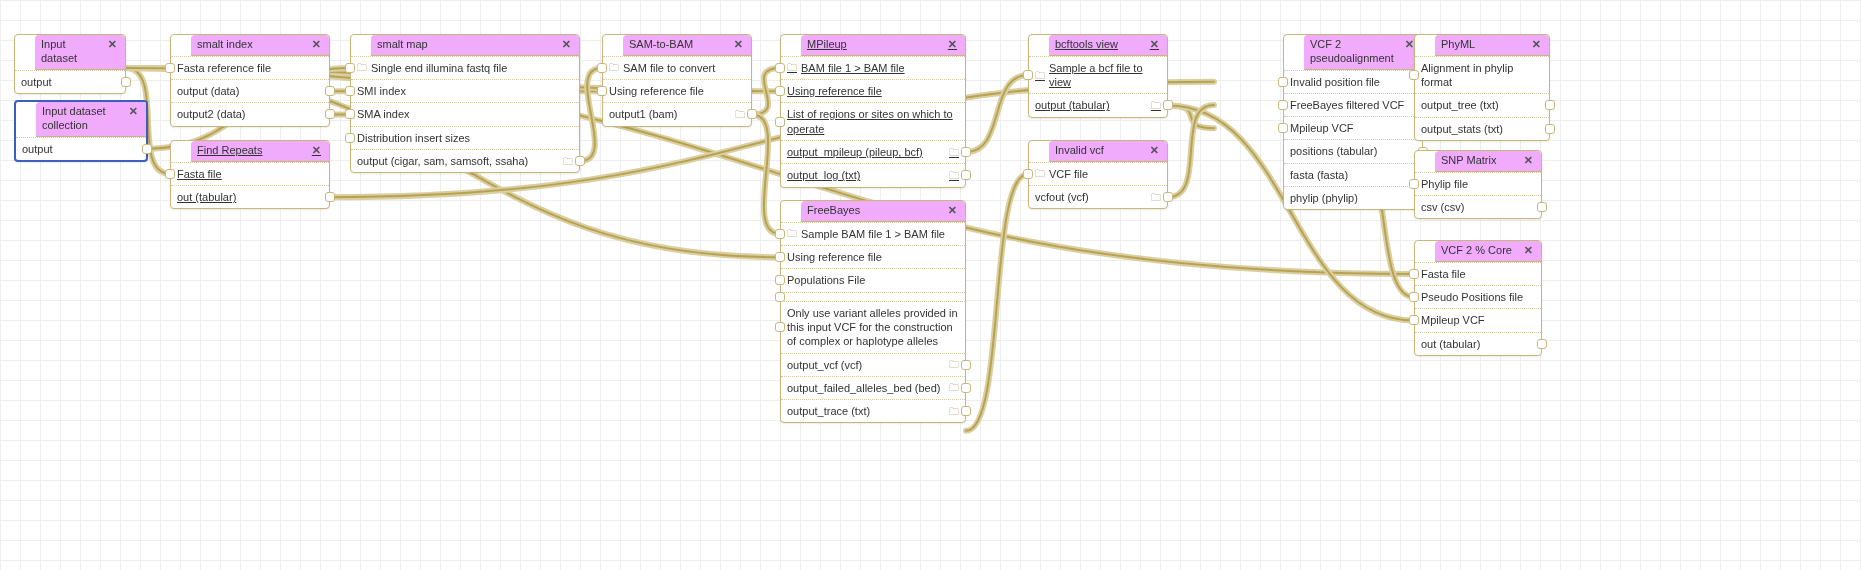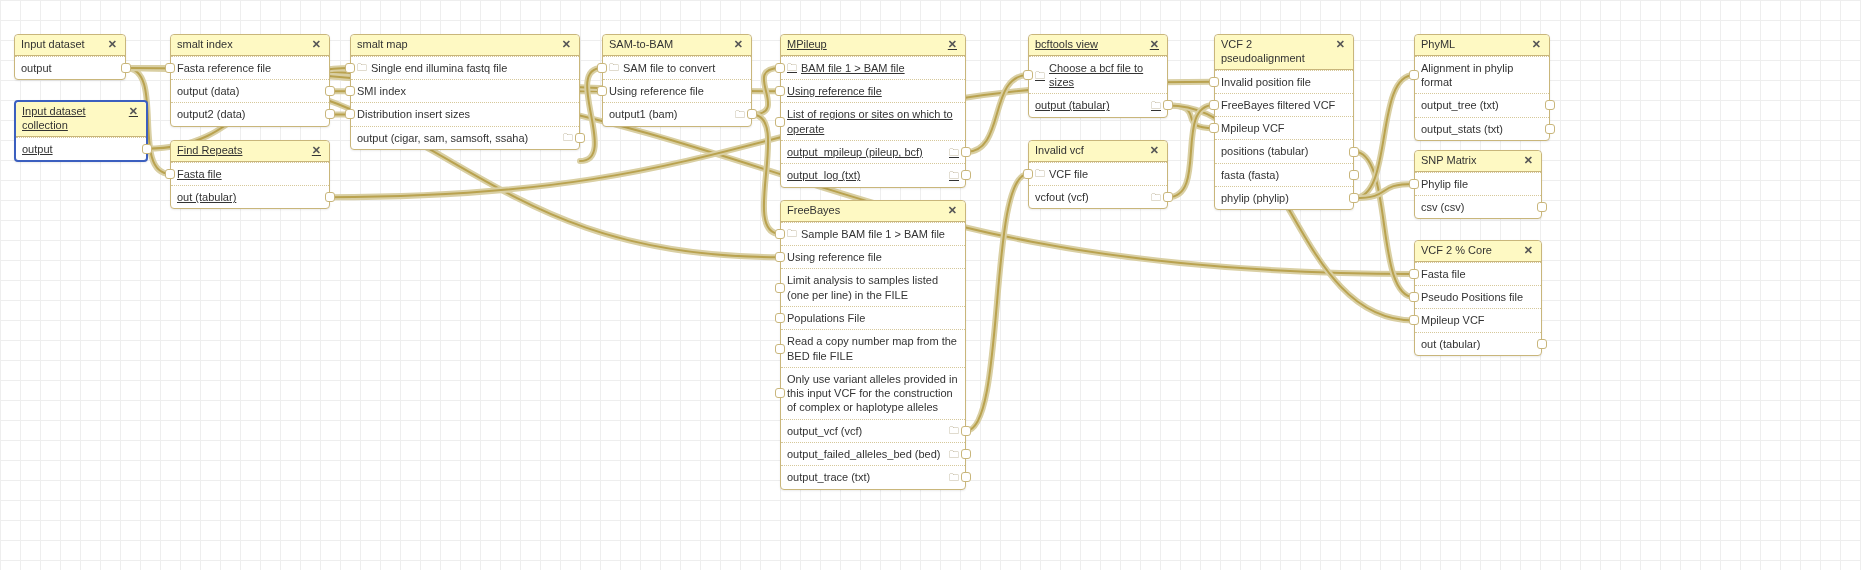--- a/index.html
+++ b/index.html
@@ -27,28 +27,29 @@
   }
   .node {
     position: absolute;
     background: #fff;
     border: 1px solid #c9b67b;
     border-radius: 4px;
     box-shadow: 0 1px 2px rgba(0,0,0,0.08);
   }
   .node.selected { border: 2px solid #3b5fbf; }
   .node-header {
-    background: #fef9c3;
+    background: #f0abfc;
     border-bottom: 1px solid #c9b67b;
     border-radius: 4px 4px 0 0;
     padding: 3px 6px;
     display: flex;
     align-items: flex-start;
     gap: 6px;
     cursor: move;
+    margin-left: 20px;
   }
   .node-title {
     flex: 1;
     font-weight: normal;
     color: #333;
     line-height: 1.25;
   }
   .close-icon {
     font-weight: bold;
     color: #555;
@@ -139,21 +140,21 @@
     <div class="node" style="left: 14px; top: 34px; width: 112px;">
       <div class="node-header">
         <div class="node-title">Input dataset</div>
         <div class="close-icon">✕</div>
       </div>
       <div class="row">
         <span class="label">output</span>
         <div class="port-out"></div>
       </div>
     </div>
-    <div class="node selected" style="left: 14px; top: 100px; width: 134px; text-decoration: underline;">
+    <div class="node selected" style="left: 14px; top: 100px; width: 134px;">
       <div class="node-header">
         <div class="node-title">Input dataset collection</div>
         <div class="close-icon">✕</div>
       </div>
       <div class="row">
         <span class="label">output</span>
         <div class="port-out"></div>
       </div>
     </div>
     <div class="node" style="left: 170px; top: 34px; width: 160px;">
@@ -196,20 +197,24 @@
       <div class="row">
         <span class="folder-icon">🗀</span>
         <span class="label">Single end illumina fastq file</span>
         <div class="port-in"></div>
       </div>
       <div class="row">
         <span class="label">SMI index</span>
         <div class="port-in"></div>
       </div>
       <div class="row">
+        <span class="label">SMA index</span>
+        <div class="port-in"></div>
+      </div>
+      <div class="row">
         <span class="label">Distribution insert sizes</span>
         <div class="port-in"></div>
       </div>
       <div class="row">
         <span class="label">output (cigar, sam, samsoft, ssaha)</span>
         <span class="out-icon">🗀</span>
         <div class="port-out"></div>
       </div>
     </div>
     <div class="node" style="left: 602px; top: 34px; width: 150px;">
@@ -269,29 +274,24 @@
       <div class="row">
         <span class="folder-icon">🗀</span>
         <span class="label">Sample BAM file 1 &gt; BAM file</span>
         <div class="port-in"></div>
       </div>
       <div class="row">
         <span class="label">Using reference file</span>
         <div class="port-in"></div>
       </div>
       <div class="row">
-        <span class="label">Limit analysis to samples listed (one per line) in the FILE</span>
-        <div class="port-in"></div>
-      </div>
-      <div class="row">
         <span class="label">Populations File</span>
         <div class="port-in"></div>
       </div>
       <div class="row">
-        <span class="label">Read a copy number map from the BED file FILE</span>
         <div class="port-in"></div>
       </div>
       <div class="row">
         <span class="label">Only use variant alleles provided in this input VCF for the construction of complex or haplotype alleles</span>
         <div class="port-in"></div>
       </div>
       <div class="row">
         <span class="label">output_vcf (vcf)</span>
         <span class="out-icon">🗀</span>
         <div class="port-out"></div>
@@ -307,21 +307,21 @@
         <div class="port-out"></div>
       </div>
     </div>
     <div class="node" style="left: 1028px; top: 34px; width: 140px; text-decoration: underline;">
       <div class="node-header">
         <div class="node-title">bcftools view</div>
         <div class="close-icon">✕</div>
       </div>
       <div class="row">
         <span class="folder-icon">🗀</span>
-        <span class="label">Choose a bcf file to sizes</span>
+        <span class="label">Sample a bcf file to view</span>
         <div class="port-in"></div>
       </div>
       <div class="row">
         <span class="label">output (tabular)</span>
         <span class="out-icon">🗀</span>
         <div class="port-out"></div>
       </div>
     </div>
     <div class="node" style="left: 1028px; top: 140px; width: 140px;">
       <div class="node-header">
@@ -332,21 +332,21 @@
         <span class="folder-icon">🗀</span>
         <span class="label">VCF file</span>
         <div class="port-in"></div>
       </div>
       <div class="row">
         <span class="label">vcfout (vcf)</span>
         <span class="out-icon">🗀</span>
         <div class="port-out"></div>
       </div>
     </div>
-    <div class="node" style="left: 1214px; top: 34px; width: 140px;">
+    <div class="node" style="left: 1283px; top: 34px; width: 140px;">
       <div class="node-header">
         <div class="node-title">VCF 2 pseudoalignment</div>
         <div class="close-icon">✕</div>
       </div>
       <div class="row">
         <span class="label">Invalid position file</span>
         <div class="port-in"></div>
       </div>
       <div class="row">
         <span class="label">FreeBayes filtered VCF</span>

